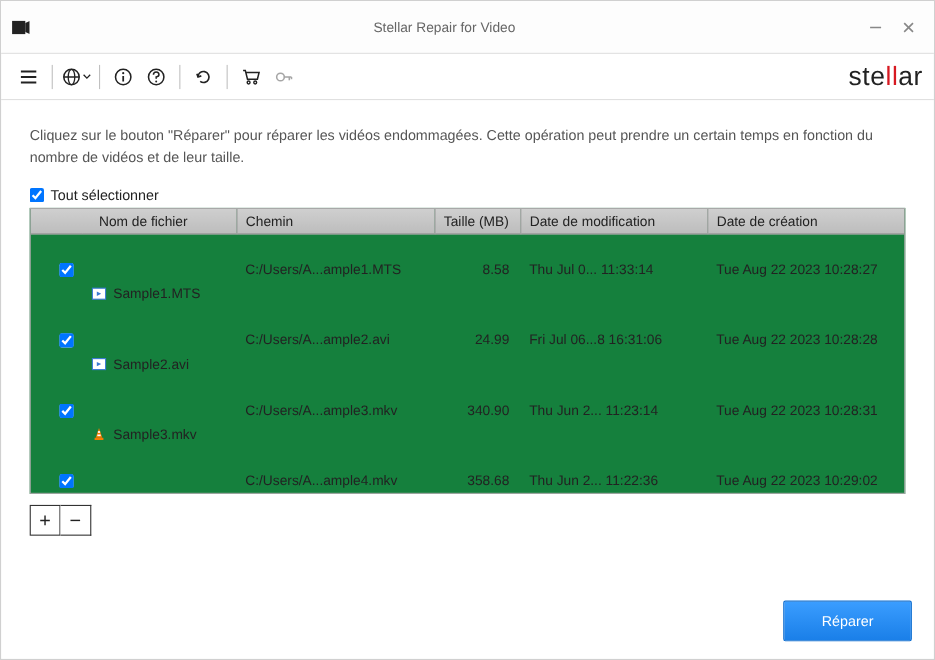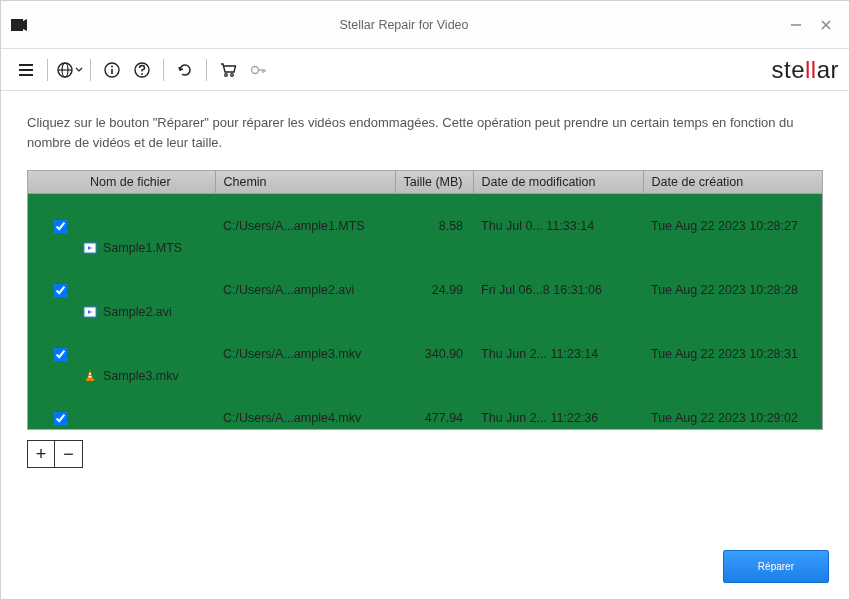--- a/index.html
+++ b/index.html
@@ -147,21 +147,21 @@
     display:flex;
     justify-content:flex-end;
   }
   .primary-btn {
     background: #1a8cff;
     background: linear-gradient(#3a9dff,#1a7fe8);
     color:#fff;
     border: 1px solid #0f6ed0;
     border-radius: 2px;
     padding: 10px 34px;
-    font-size: 10px;
+    font-size: 13px;
     cursor:pointer;
   }
   body { position: relative; }
 </style>
 </head>
 <body>
 
 <div class="titlebar">
   <div class="app-icon">
     <svg width="18" height="18" viewBox="0 0 18 18">
@@ -242,20 +242,24 @@
   </div>
   <div class="spacer"></div>
   <div class="brand">
     <span>ste</span><span class="red">ll</span><span>ar</span>
   </div>
 </div>
 
 <div class="content">
   <div class="page-desc">Cliquez sur le bouton "Réparer" pour réparer les vidéos endommagées. Cette opération peut prendre un certain temps en fonction du nombre de vidéos et de leur taille.</div>
 
+  <label class="select-all">
+    <input type="checkbox" checked="" style="">
+    <span>Tout sélectionner</span>
+  </label>
 
   <div class="table-wrap">
     <table>
       <thead>
         <tr>
           <th class="col-check" colspan="2"><span>Nom de fichier</span></th>
           <th class="col-path">Chemin</th>
           <th class="col-size" style="text-align:left">Taille (MB)</th>
           <th class="col-mod">Date de modification</th>
           <th class="col-created">Date de création</th>
@@ -343,21 +347,21 @@
                     <polygon points="7,1 10,10 4,10" fill="#f57c00"></polygon>
                     <rect x="6" y="4" width="2" height="1.5" fill="#fff"></rect>
                     <rect x="5.5" y="7" width="3" height="1.5" fill="#fff"></rect>
                     <rect x="3" y="10" width="8" height="2" fill="#f57c00"></rect>
                   </svg>
                 </span>
                 <span>Sample4.mkv</span>
               </div>
             </td>
             <td class="col-path">C:/Users/A...ample4.mkv</td>
-            <td class="col-size">477.94</td>
+            <td class="col-size">358.68</td>
             <td class="col-mod">Thu Jun 2... 11:22:36</td>
             <td class="col-created">Tue Aug 22 2023 10:29:02</td>
           </tr>
         </tbody>
     </table>
   </div>
 
   <div class="file-ops">
     <div class="sq-btn">+</div>
     <div class="sq-btn">−</div>

